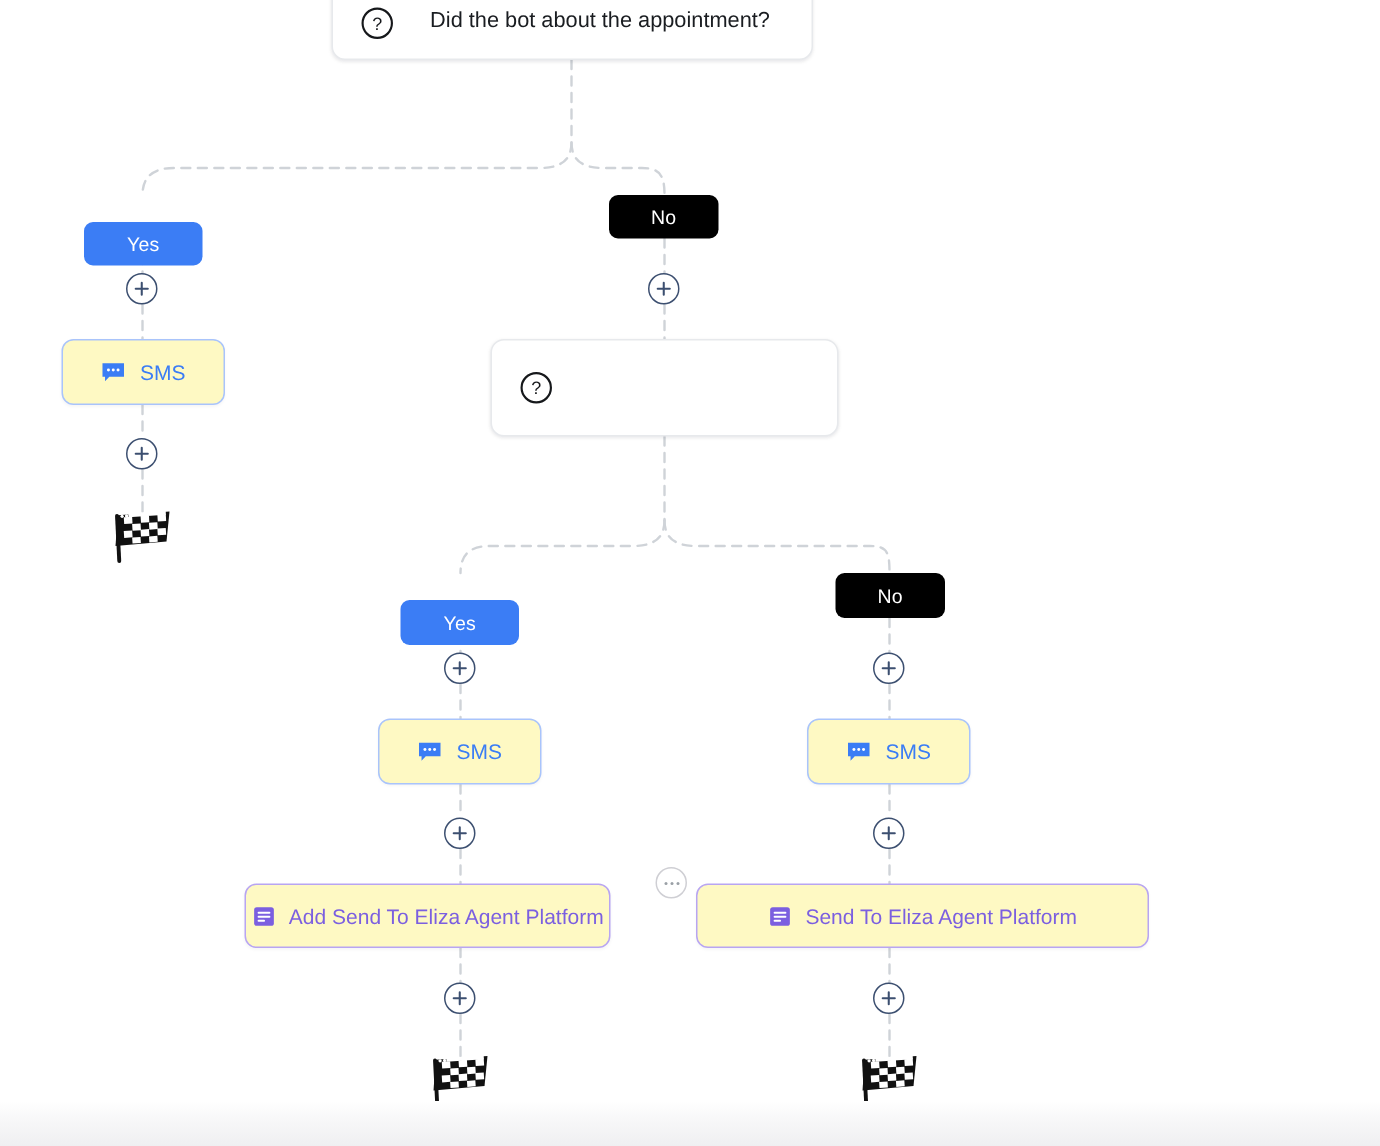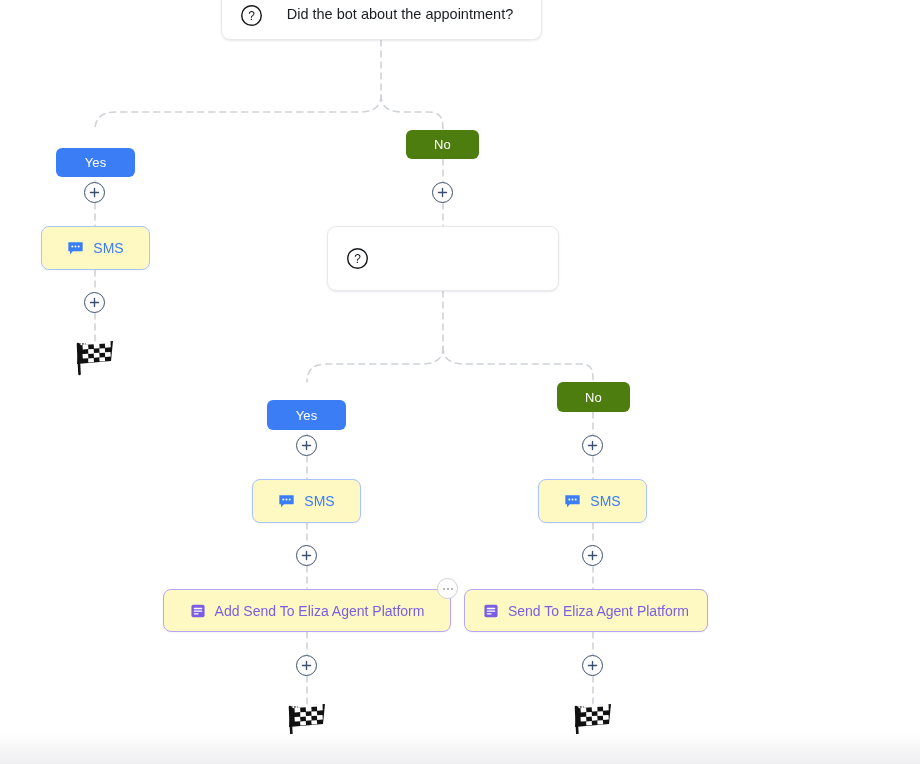--- a/index.html
+++ b/index.html
@@ -91,21 +91,21 @@
     display: flex;
     align-items: center;
     justify-content: center;
     color: #ffffff;
     font-size: 13px;
     letter-spacing: .1px;
     cursor: pointer;
     user-select: none;
   }
   .pill.yes { background: #3b7df5; margin-top: 18px; }
-  .pill.no  { background: #4d7c0f; }
+  .pill.no  { background: #000000; }
 
   
   .plus {
     width: 21px;
     height: 21px;
     border-radius: 50%;
     border: 1.6px solid #3c4f70;
     background: #ffffff;
     display: flex;
     align-items: center;
@@ -325,37 +325,37 @@
   </div>
 
   <div class="node pill yes" style="left:267px; top:382px; width:79px; height:30px;">
     <span>Yes</span>
   </div>
 
   <div class="node pill no" style="left:557px; top:382px; width:73px; height:30px;">
     <span>No</span>
   </div>
 
-  <div class="node act eliza" style="left:163px; top:589px; width:288px; height:43px;">
+  <div class="node act eliza" style="left:163px; top:589px; width:244px; height:43px;">
     <svg class="ic" width="16" height="16" viewBox="0 0 18 18">
       <rect x="1.6" y="2" width="14.8" height="14" rx="2" fill="#7b5fe0"></rect>
       <rect x="4.2" y="5.4" width="9.6" height="1.5" rx="0.7" fill="#ffffff"></rect>
       <rect x="4.2" y="8.4" width="9.6" height="1.5" rx="0.7" fill="#ffffff"></rect>
       <rect x="4.2" y="11.4" width="5.6" height="1.5" rx="0.7" fill="#ffffff"></rect>
     </svg>
     <span class="lbl">Add Send To Eliza Agent Platform</span>
   </div>
 
   <div class="dots" style="left:437px; top:578px;">
     <i></i>
     <i></i>
     <i></i>
   </div>
 
-  <div class="node act eliza" style="left:464px; top:589px; width:244px; height:43px;">
+  <div class="node act eliza" style="left:464px; top:589px; width:302px; height:43px;">
     <svg class="ic" width="16" height="16" viewBox="0 0 18 18">
       <rect x="1.6" y="2" width="14.8" height="14" rx="2" fill="#7b5fe0"></rect>
       <rect x="4.2" y="5.4" width="9.6" height="1.5" rx="0.7" fill="#ffffff"></rect>
       <rect x="4.2" y="8.4" width="9.6" height="1.5" rx="0.7" fill="#ffffff"></rect>
       <rect x="4.2" y="11.4" width="5.6" height="1.5" rx="0.7" fill="#ffffff"></rect>
     </svg>
     <span class="lbl">Send To Eliza Agent Platform</span>
   </div>
 
   <div class="flag" style="left:73px; top:338px;">

